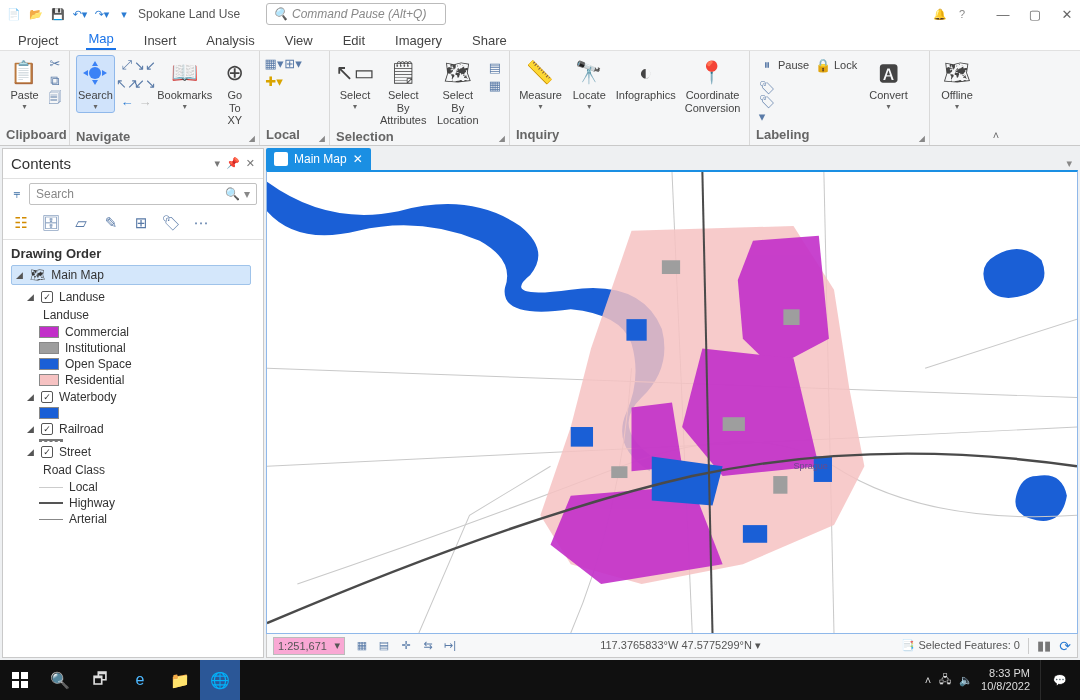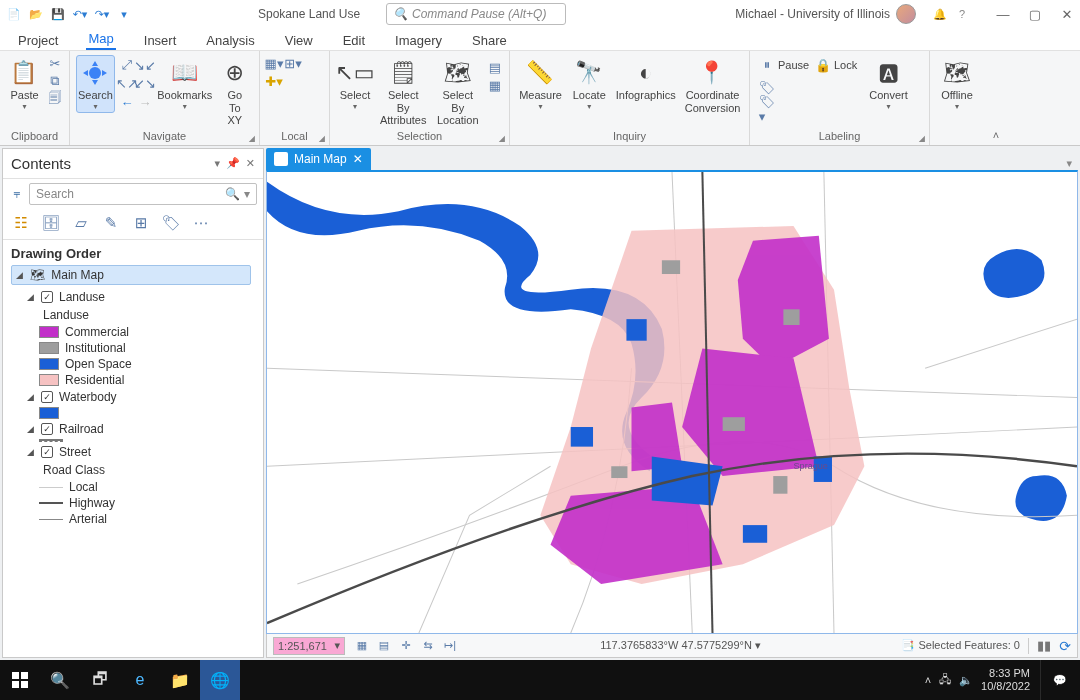--- a/index.html
+++ b/index.html
@@ -1,38 +1,38 @@
 <!DOCTYPE html>
 <html><head>
 <meta charset="utf-8">
 <style>
   * { box-sizing: border-box; font-family: "Segoe UI", sans-serif; }
   html, body { margin:0; padding:0; width:1080px; height:700px; overflow:hidden; background:#f5f5f5; }
 
   
   .titlebar { height:28px; background:#fff; display:flex; align-items:center; font-size:12px; color:#555; padding:0 6px; gap:6px; }
   .qat-icon { width:16px; height:16px; display:inline-flex; align-items:center; justify-content:center; font-size:11px; color:#2b7cd3;}
-  .titlebar .doc-title { margin-left:120px; }
+  .titlebar .doc-title { }
   .cmd-search { margin-left:20px; border:1px solid #bbb; border-radius:3px; height:22px; width:180px; display:flex; align-items:center; padding:0 6px; color:#888; font-style:italic; gap:4px;}
   .titlebar .spacer { flex:1; }
   .titlebar .user { display:flex; align-items:center; gap:6px; }
   .avatar { width:20px; height:20px; border-radius:50%; background:linear-gradient(135deg,#e8a87c,#c38d9e); border:1px solid #999;}
   .win-btns { display:flex; gap:18px; margin-left:20px; color:#666; font-size:13px;}
   .win-btn { width:14px; text-align:center; }
 
   
   .tabs { height:22px; background:#fff; display:flex; align-items:flex-end; padding:0 16px; gap:26px; font-size:13px; color:#444; border-bottom:0; }
   .tab { padding:2px 2px; cursor:pointer; }
   .tab.active { color:#1a73e8; border-bottom:2px solid #1a73e8; font-weight:500;}
 
   
   .ribbon { height:96px; background:#f5f6f7; border-top:1px solid #e1e1e1; border-bottom:1px solid #c9c9c9; display:flex; align-items:stretch; font-size:11px; color:#444; }
   .rgroup { border-right:1px solid #d9d9d9; padding:4px 6px 2px; display:flex; flex-direction:column; justify-content:space-between; position:relative; }
   .rgroup .items { display:flex; align-items:flex-start; gap:4px; flex:1;}
-  .rgroup .label { text-align:center; font-size:11px; color:#666; padding-bottom:1px; position:relative;}
+  .rgroup .label { text-align:left; font-size:13px; color:#666; padding-bottom:1px; position:relative;font-weight:bold;}
   .rgroup .launcher { position:absolute; right:4px; bottom:2px; font-size:8px; color:#888; }
   .big-btn { display:flex; flex-direction:column; align-items:center; justify-content:flex-start; padding:1px 4px; cursor:pointer; border:1px solid transparent; border-radius:3px; min-width:36px; text-align:center; line-height:1.15; position:relative; }
   .big-btn.selected { background:#d0e3fb; border:1px solid #8fb8ea; }
   .big-btn .ico { width:32px; height:32px; display:flex; align-items:center; justify-content:center; font-size:22px; }
   .big-btn .lbl { font-size:11px; }
   .big-btn .drop { font-size:8px; color:#666; }
   .small-stack { display:flex; flex-direction:column; gap:2px; }
   .small-btn { display:flex; align-items:center; gap:3px; padding:1px 3px; cursor:pointer; border-radius:2px; font-size:11px; height:20px; }
   .small-ico { width:16px; height:16px; display:inline-flex; align-items:center; justify-content:center; font-size:13px; color:#5a7ba8;}
   .ribbon-collapse { width:20px; display:flex; align-items:flex-end; justify-content:center; font-size:11px; color:#666; padding-bottom:4px;}
@@ -105,24 +105,20 @@
   <span class="qat-icon">💾</span>
   <span class="qat-icon">↶▾</span>
   <span class="qat-icon">↷▾</span>
   <span class="qat-icon">▾</span>
   <span class="doc-title">Spokane Land Use</span>
   <div class="cmd-search">
     <span>🔍</span>
     <span>Command Pause (Alt+Q)</span>
   </div>
   <span class="spacer"></span>
-  <div class="user">
-    <span>Michael - University of Illinois</span>
-    <span class="avatar"></span>
-  </div>
   <span class="qat-icon" style="color:#2b7cd3;margin-left:10px">🔔</span>
   <span class="qat-icon" style="color:#888">?</span>
   <div class="win-btns">
     <span class="win-btn">—</span>
     <span class="win-btn">▢</span>
     <span class="win-btn">✕</span>
   </div>
 </div>
 
 <div class="tabs">

